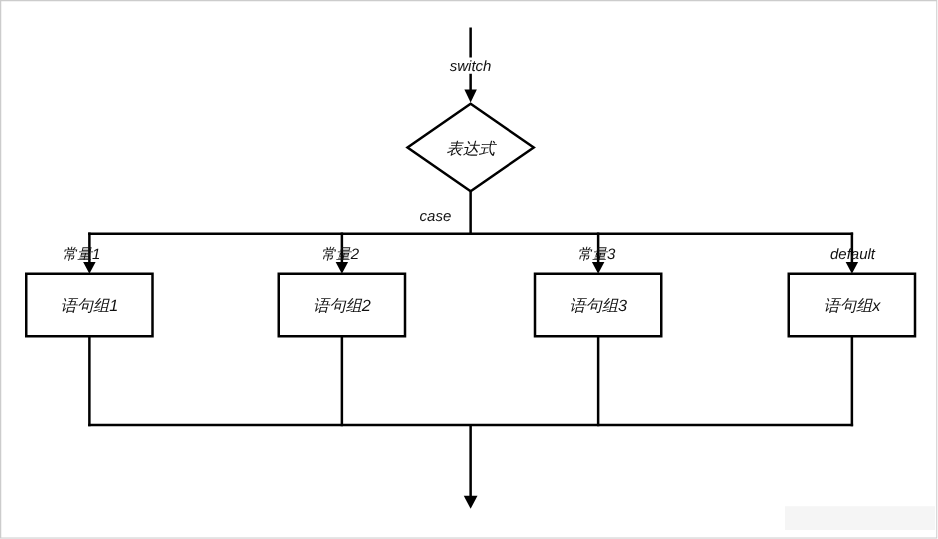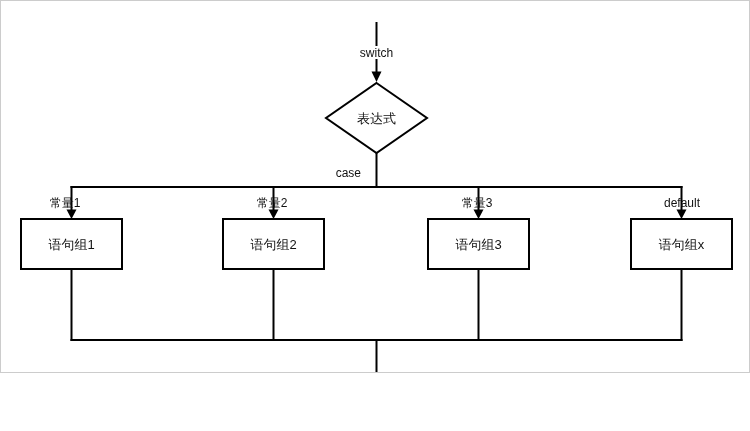--- a/index.html
+++ b/index.html
@@ -3,25 +3,26 @@
 <meta charset="utf-8">
 <style>
   html, body {
     margin: 0;
     padding: 0;
     background: #ffffff;
   }
   .canvas {
     position: relative;
     width: 750px;
-    height: 373px;
+    height: 431px;
     box-sizing: border-box;
     border: 1px solid var(--canvas-border, #cccccc);
     background: var(--canvas-bg, #ffffff);
     overflow: hidden;
+    font-style: italic;
   }
   svg {
     display: block;
   }
   .flow-line {
     stroke: var(--line, #000000);
     stroke-width: 2;
     fill: none;
   }
   .flow-shape {

